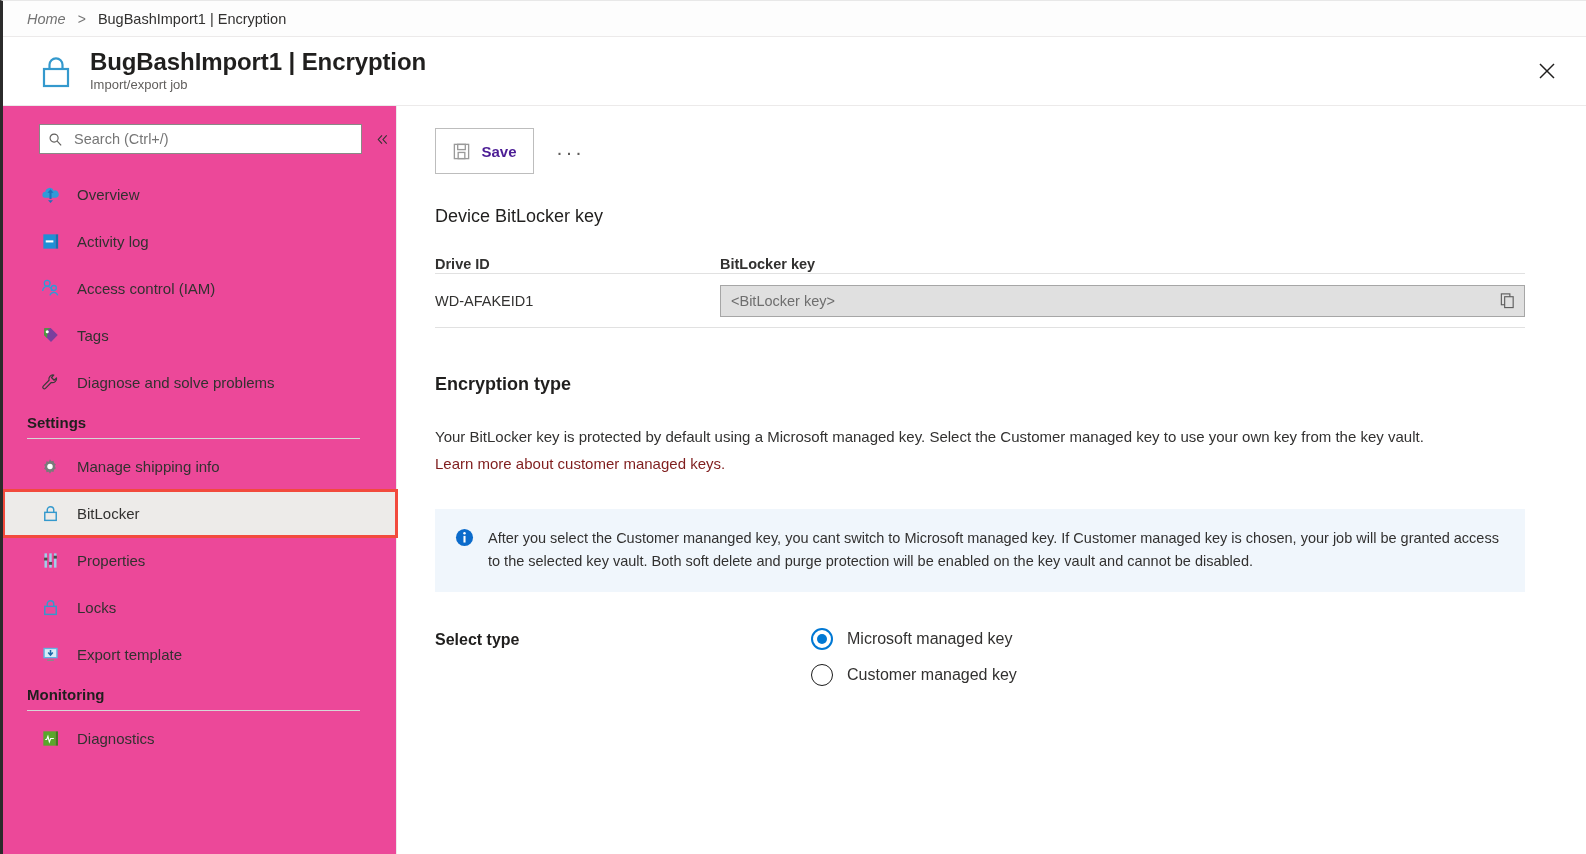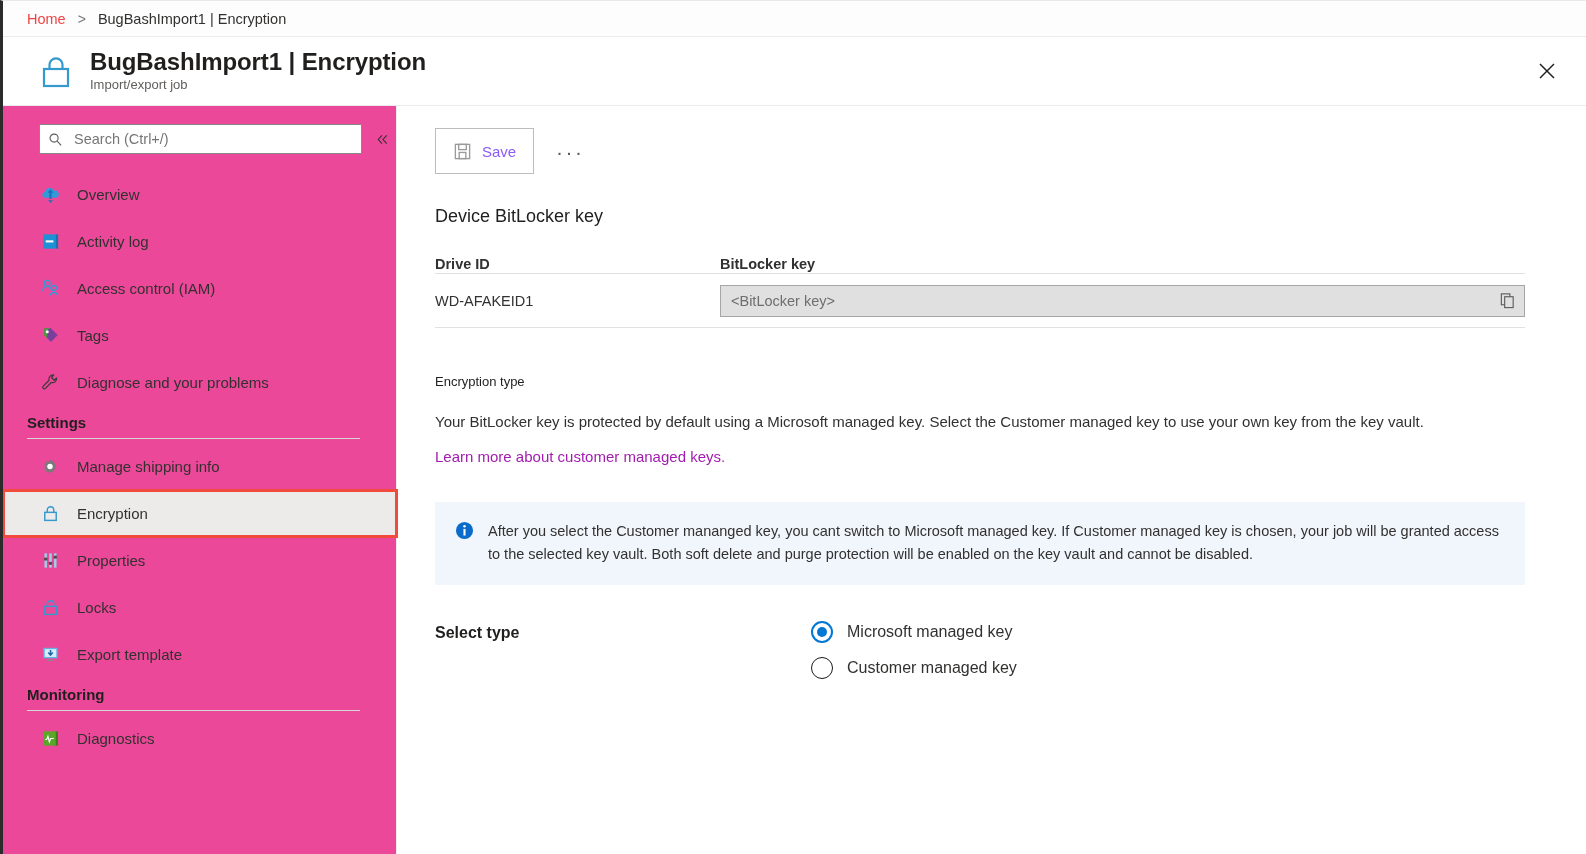--- a/index.html
+++ b/index.html
@@ -22,21 +22,21 @@
   .breadcrumb {
     height: 36px;
     display: flex;
     align-items: center;
     padding-left: 24px;
     font-size: 14.5px;
     color: #323130;
     background: #fdfdfd;
     border-bottom: 1px solid #eceaea;
   }
-  .bc-home { color: #ef4444; cursor: pointer; }
+  .bc-home { color: #737373; cursor: pointer; font-style: italic; }
   .bc-sep { margin: 0 12px; color: #767676; font-size: 14px; }
   .bc-current { color: #323130; }
 
   
   .titlebar {
     position: relative;
     height: 69px;
     display: flex;
     align-items: center;
     padding-left: 33px;
@@ -176,21 +176,21 @@
     min-width: 99px;
     border: 1px solid #bdbdbd;
     background: #fff;
     display: flex;
     align-items: center;
     justify-content: center;
     padding: 0 16px;
     cursor: default;
   }
   .save-btn .sv-icon { margin-right: 10px; display: flex; }
-  .save-btn .sv-label { font-size: 15px; color: #8b5cf6; }
+  .save-btn .sv-label { font-size: 15px; color: #4c1d95; font-weight: bold; }
   .ellipsis-btn {
     margin-left: 14px;
     font-size: 21px;
     letter-spacing: 2.5px;
     color: #605e5c;
     cursor: pointer;
     padding: 6px 8px;
     line-height: 1;
   }
 
@@ -239,37 +239,37 @@
     color: #6e6e6e;
   }
   .key-field .kf-copy {
     flex: 0 0 auto;
     display: flex;
     cursor: pointer;
     padding-left: 6px;
   }
 
   .enc-type-h {
-    font-size: 13px;
+    font-size: 18px;
     color: #201f1e;
-    margin: 46px 0 22px 0;
-    font-weight: 400;
+    margin: 46px 0 31px 0;
+    font-weight: 700;
   }
   .enc-desc {
     font-size: 15px;
     color: #323130;
     line-height: 1.48;
     max-width: 1080px;
     margin: 0;
   }
   .enc-link {
     display: inline-block;
-    margin-top: 15px;
+    margin-top: 7px;
     font-size: 15px;
-    color: #a21caf;
+    color: #7f1d1d;
     text-decoration: none;
     cursor: pointer;
   }
 
   .info-banner {
     margin-top: 36px;
     width: 1090px;
     background: #f0f6fc;
     display: flex;
     padding: 18px 22px 19px 20px;
@@ -419,21 +419,21 @@
         </span>
         <span class="nlabel">Tags</span>
       </div>
 
       <div class="nav-item">
         <span class="nicon">
           <svg viewBox="0 0 22 22" width="21" height="21">
             <path d="M14.4 3.2a4.3 4.3 0 0 0-4.9 5.5 L3.4 14.8 a1.6 1.6 0 0 0 2.3 2.3 L11.8 11 a4.3 4.3 0 0 0 5.5-4.9 L14.8 8.6 L12 5.8z" fill="none" stroke="#3a3a3a" stroke-width="1.3" stroke-linejoin="round"></path>
           </svg>
         </span>
-        <span class="nlabel">Diagnose and your problems</span>
+        <span class="nlabel">Diagnose and solve problems</span>
       </div>
 
       <div class="nav-group">
         <div class="gtitle">Settings</div>
         <div class="gline"></div>
       </div>
 
       <div class="nav-item">
         <span class="nicon">
           <svg viewBox="0 0 22 22" width="20" height="20">
@@ -444,21 +444,21 @@
         <span class="nlabel">Manage shipping info</span>
       </div>
 
       <div class="nav-item selected">
         <span class="nicon">
           <svg viewBox="0 0 22 22" width="21" height="21">
             <rect x="5" y="9.8" width="12" height="8.4" fill="none" stroke="#3499cd" stroke-width="1.5"></rect>
             <path d="M7.6 9.8 V7.4 a3.4 3.4 0 0 1 6.8 0 V9.8" fill="none" stroke="#3499cd" stroke-width="1.5"></path>
           </svg>
         </span>
-        <span class="nlabel">Encryption</span>
+        <span class="nlabel">BitLocker</span>
       </div>
 
       <div class="nav-item">
         <span class="nicon">
           <svg viewBox="0 0 22 22" width="21" height="21">
             <line x1="6" y1="3.5" x2="6" y2="18.5" stroke="#9fd0ea" stroke-width="2.6"></line>
             <line x1="11" y1="3.5" x2="11" y2="18.5" stroke="#9fd0ea" stroke-width="2.6"></line>
             <line x1="16" y1="3.5" x2="16" y2="18.5" stroke="#9fd0ea" stroke-width="2.6"></line>
             <rect x="4.3" y="8" width="3.4" height="3" fill="#4a4a4a"></rect>
             <rect x="9.3" y="12.5" width="3.4" height="3" fill="#4a4a4a"></rect>

